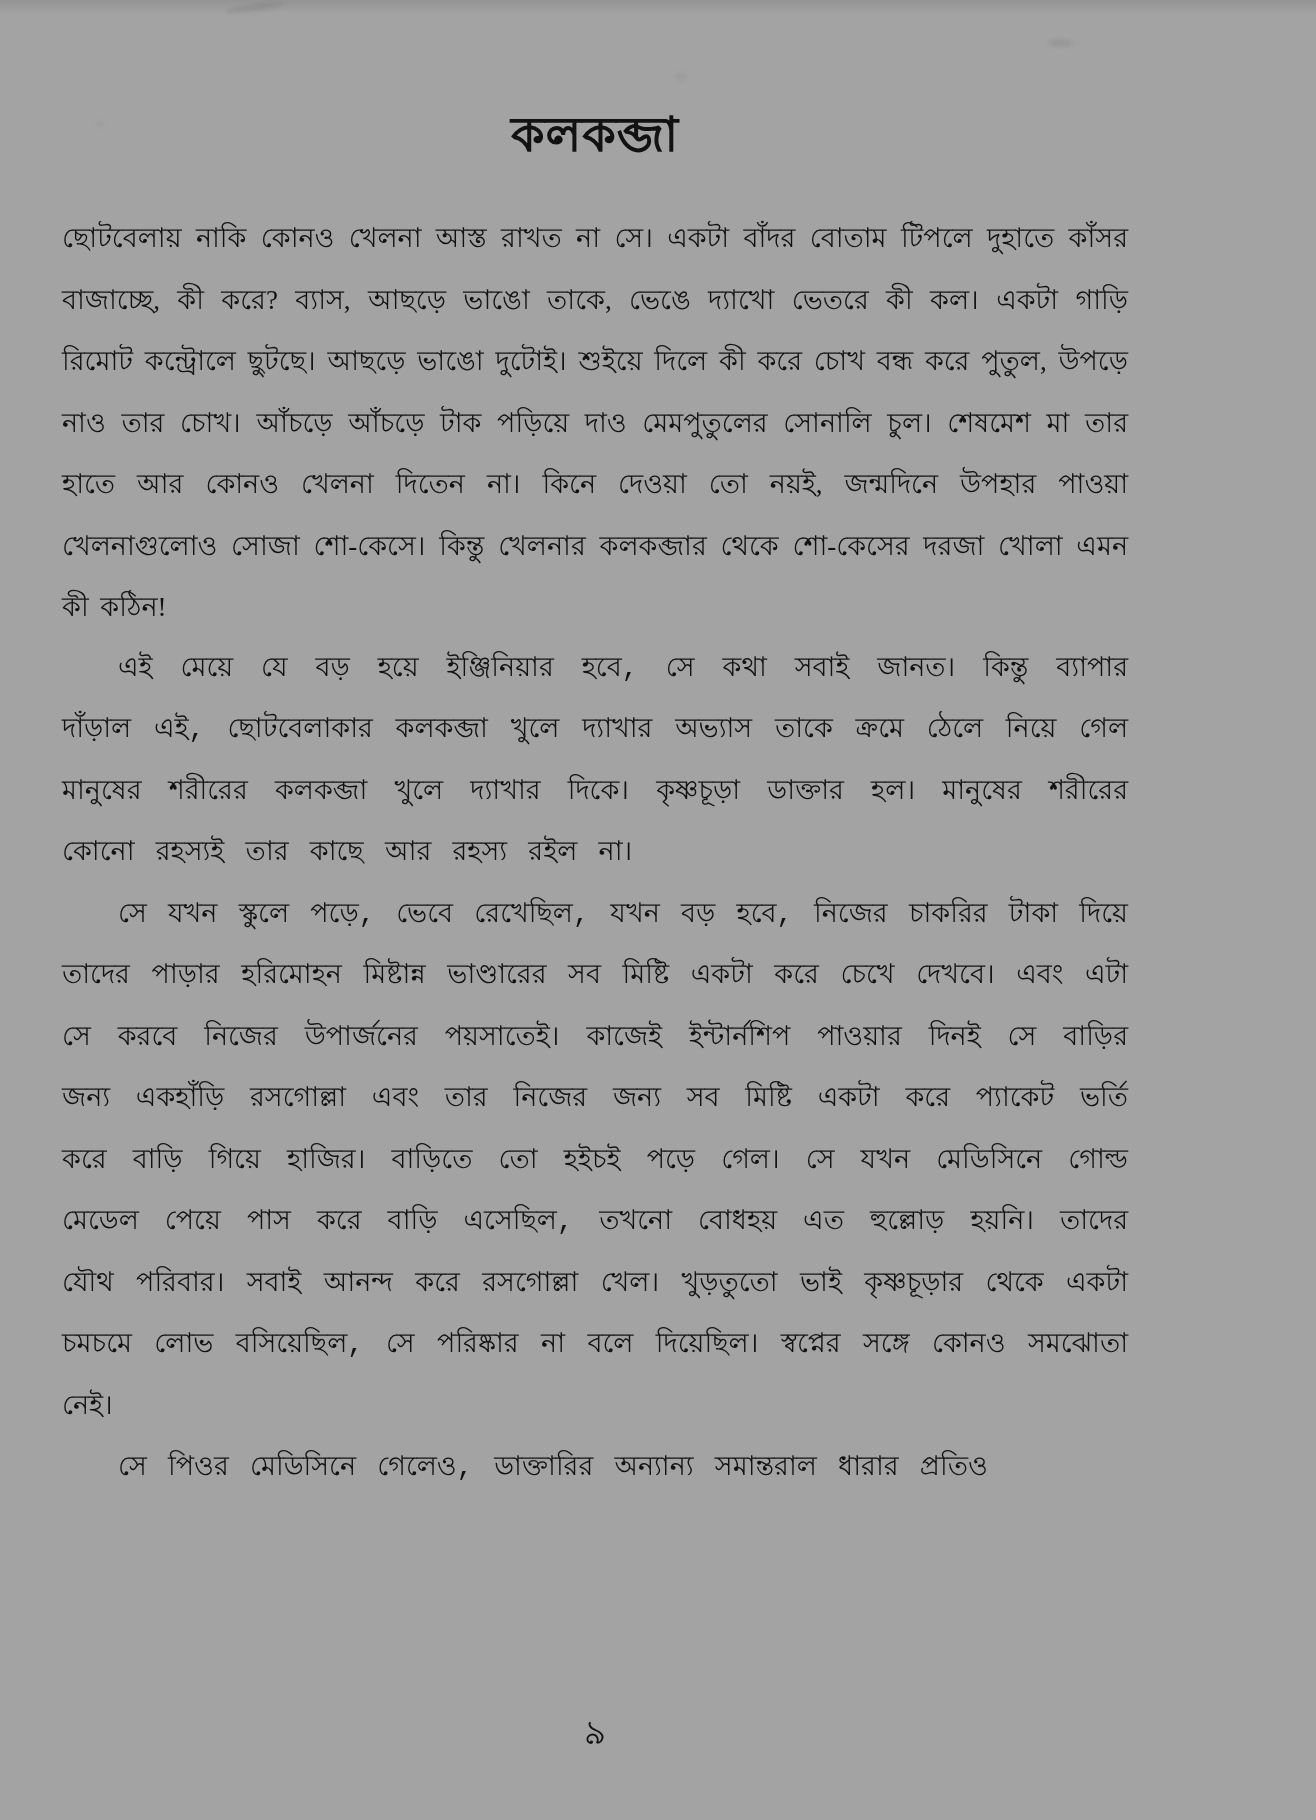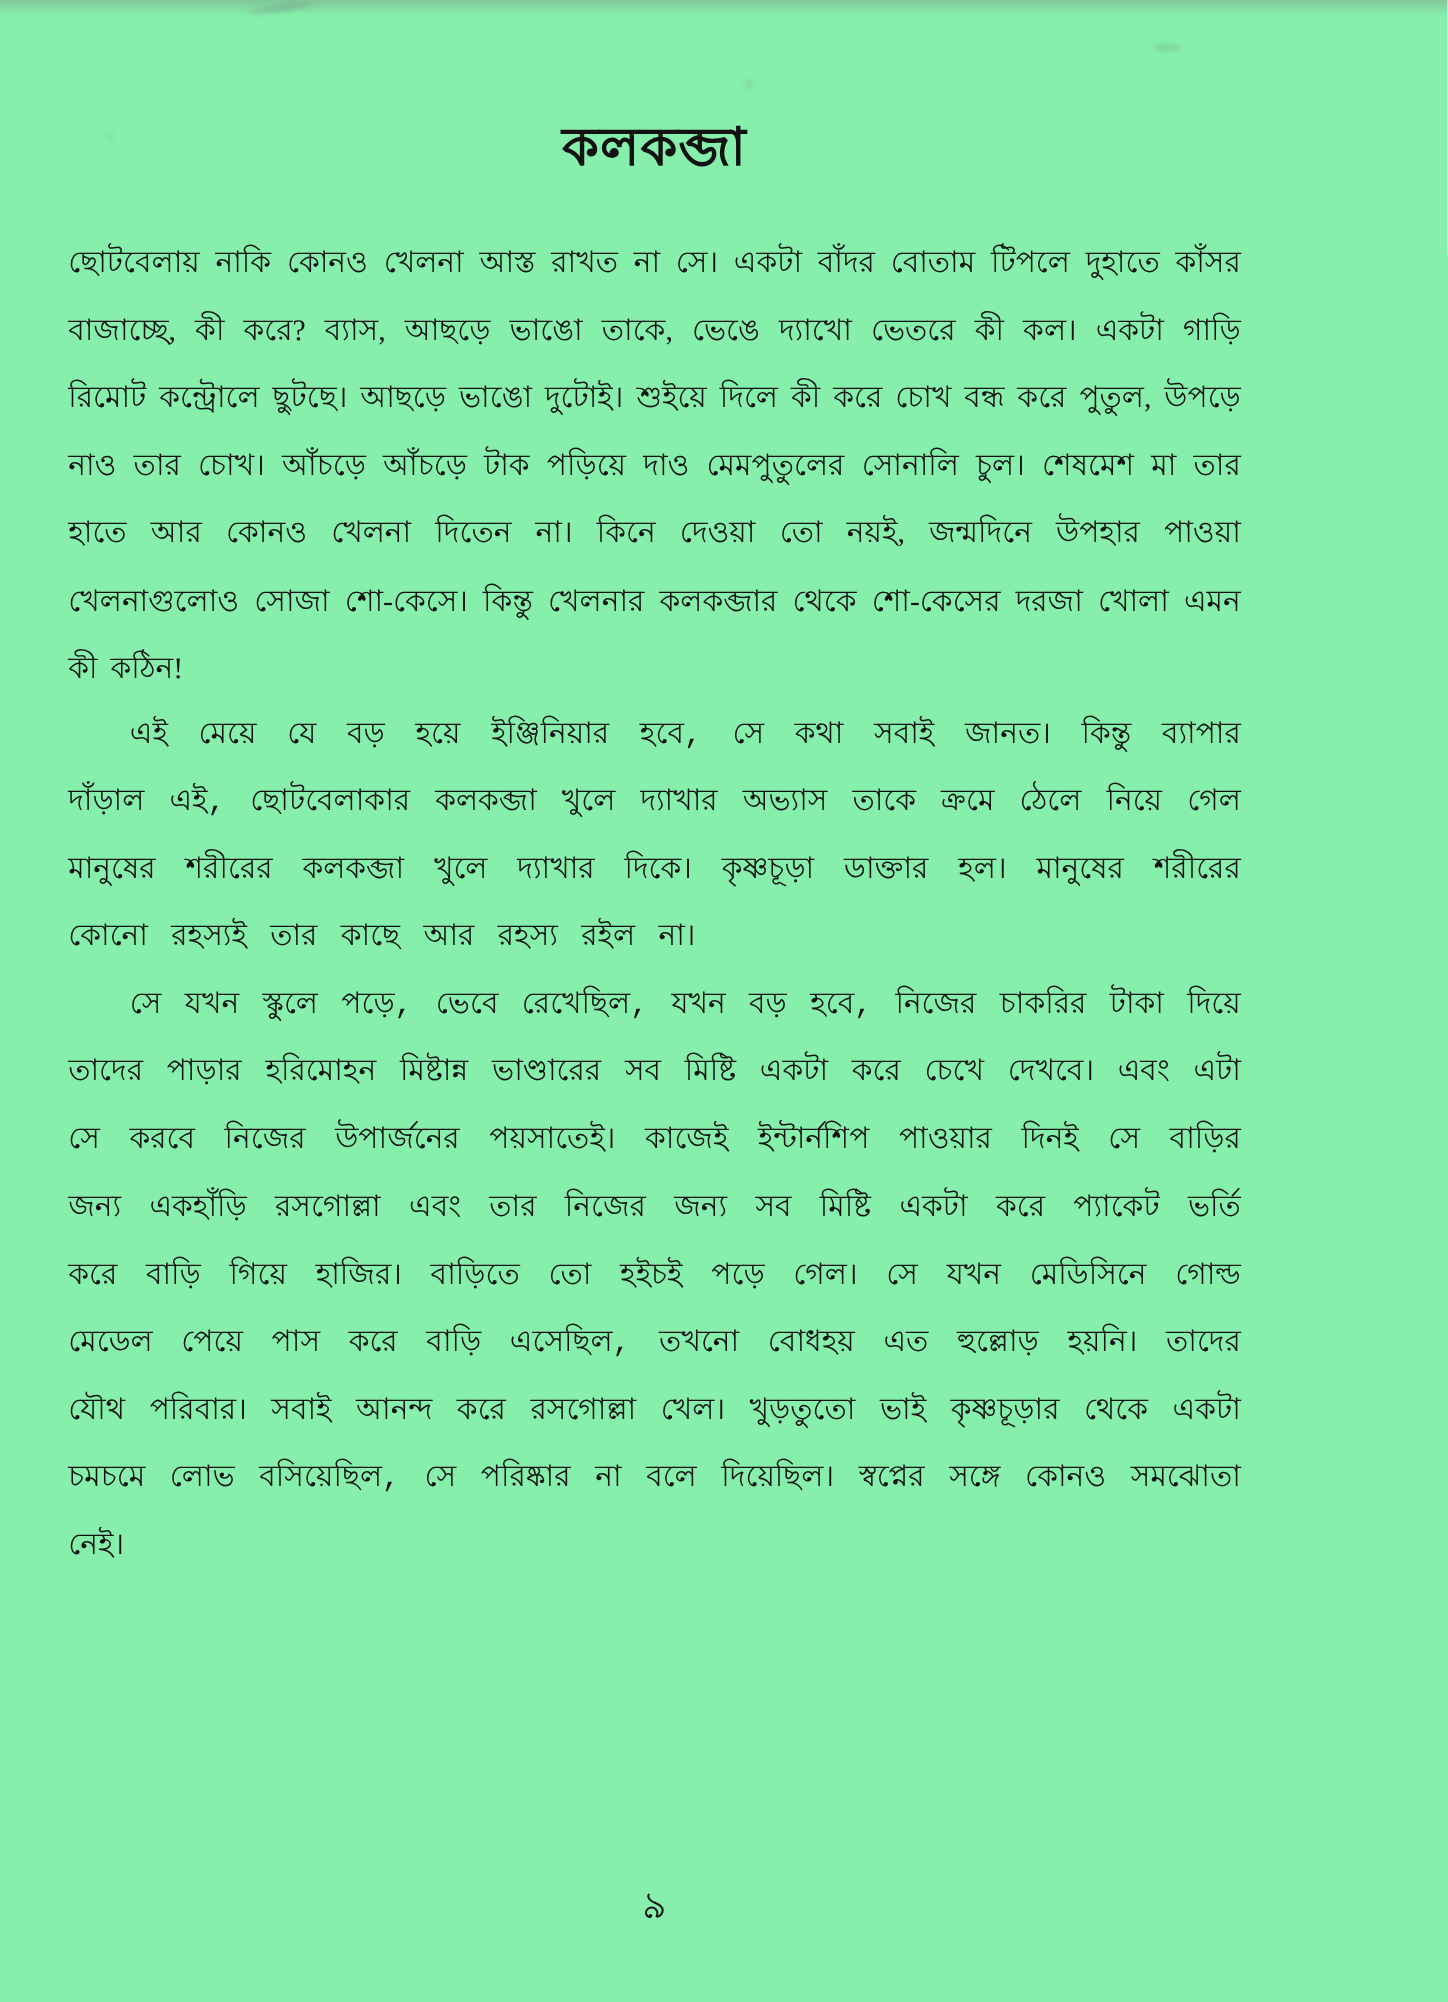--- a/index.html
+++ b/index.html
@@ -8,21 +8,21 @@
     width: 1316px;
     height: 1820px;
     background: #f4f4f2;
     font-family: "Liberation Serif", "DejaVu Serif", serif;
   }
 
   .scan-page {
     position: relative;
     width: 1316px;
     height: 1820px;
-    background: #86efac;
+    background: #a3a3a3;
     color: #121212;
     overflow: hidden;
   }
 
   
   .scan-page::before {
     content: "";
     position: absolute;
     top: 0; left: 0; right: 0;
     height: 14px;
@@ -92,18 +92,19 @@
   <div class="artifact a3"></div>
   <div class="artifact a4"></div>
 
   <div class="content">
     <h1 class="title">কলকব্জা</h1>
 
     <div class="body-text">
       <p>ছোটবেলায় নাকি কোনও খেলনা আস্ত রাখত না সে। একটা বাঁদর বোতাম টিপলে দুহাতে কাঁসর বাজাচ্ছে, কী করে? ব্যাস, আছড়ে ভাঙো তাকে, ভেঙে দ্যাখো ভেতরে কী কল। একটা গাড়ি রিমোট কন্ট্রোলে ছুটছে। আছড়ে ভাঙো দুটোই। শুইয়ে দিলে কী করে চোখ বন্ধ করে পুতুল, উপড়ে নাও তার চোখ। আঁচড়ে আঁচড়ে টাক পড়িয়ে দাও মেমপুতুলের সোনালি চুল। শেষমেশ মা তার হাতে আর কোনও খেলনা দিতেন না। কিনে দেওয়া তো নয়ই, জন্মদিনে উপহার পাওয়া খেলনাগুলোও সোজা শো-কেসে। কিন্তু খেলনার কলকব্জার থেকে শো-কেসের দরজা খোলা এমন কী কঠিন!</p>
       <p class="indent">এই মেয়ে যে বড় হয়ে ইঞ্জিনিয়ার হবে, সে কথা সবাই জানত। কিন্তু ব্যাপার দাঁড়াল এই, ছোটবেলাকার কলকব্জা খুলে দ্যাখার অভ্যাস তাকে ক্রমে ঠেলে নিয়ে গেল মানুষের শরীরের কলকব্জা খুলে দ্যাখার দিকে। কৃষ্ণচূড়া ডাক্তার হল। মানুষের শরীরের কোনো রহস্যই তার কাছে আর রহস্য রইল না।</p>
       <p class="indent">সে যখন স্কুলে পড়ে, ভেবে রেখেছিল, যখন বড় হবে, নিজের চাকরির টাকা দিয়ে তাদের পাড়ার হরিমোহন মিষ্টান্ন ভাণ্ডারের সব মিষ্টি একটা করে চেখে দেখবে। এবং এটা সে করবে নিজের উপার্জনের পয়সাতেই। কাজেই ইন্টার্নশিপ পাওয়ার দিনই সে বাড়ির জন্য একহাঁড়ি রসগোল্লা এবং তার নিজের জন্য সব মিষ্টি একটা করে প্যাকেট ভর্তি করে বাড়ি গিয়ে হাজির। বাড়িতে তো হইচই পড়ে গেল। সে যখন মেডিসিনে গোল্ড মেডেল পেয়ে পাস করে বাড়ি এসেছিল, তখনো বোধহয় এত হুল্লোড় হয়নি। তাদের যৌথ পরিবার। সবাই আনন্দ করে রসগোল্লা খেল। খুড়তুতো ভাই কৃষ্ণচূড়ার থেকে একটা চমচমে লোভ বসিয়েছিল, সে পরিষ্কার না বলে দিয়েছিল। স্বপ্নের সঙ্গে কোনও সমঝোতা নেই।</p>
+      <p class="indent">সে পিওর মেডিসিনে গেলেও, ডাক্তারির অন্যান্য সমান্তরাল ধারার প্রতিও</p>
     </div>
   </div>
 
   <div class="page-number">৯</div>
 
 </div>
 
 </body></html>

